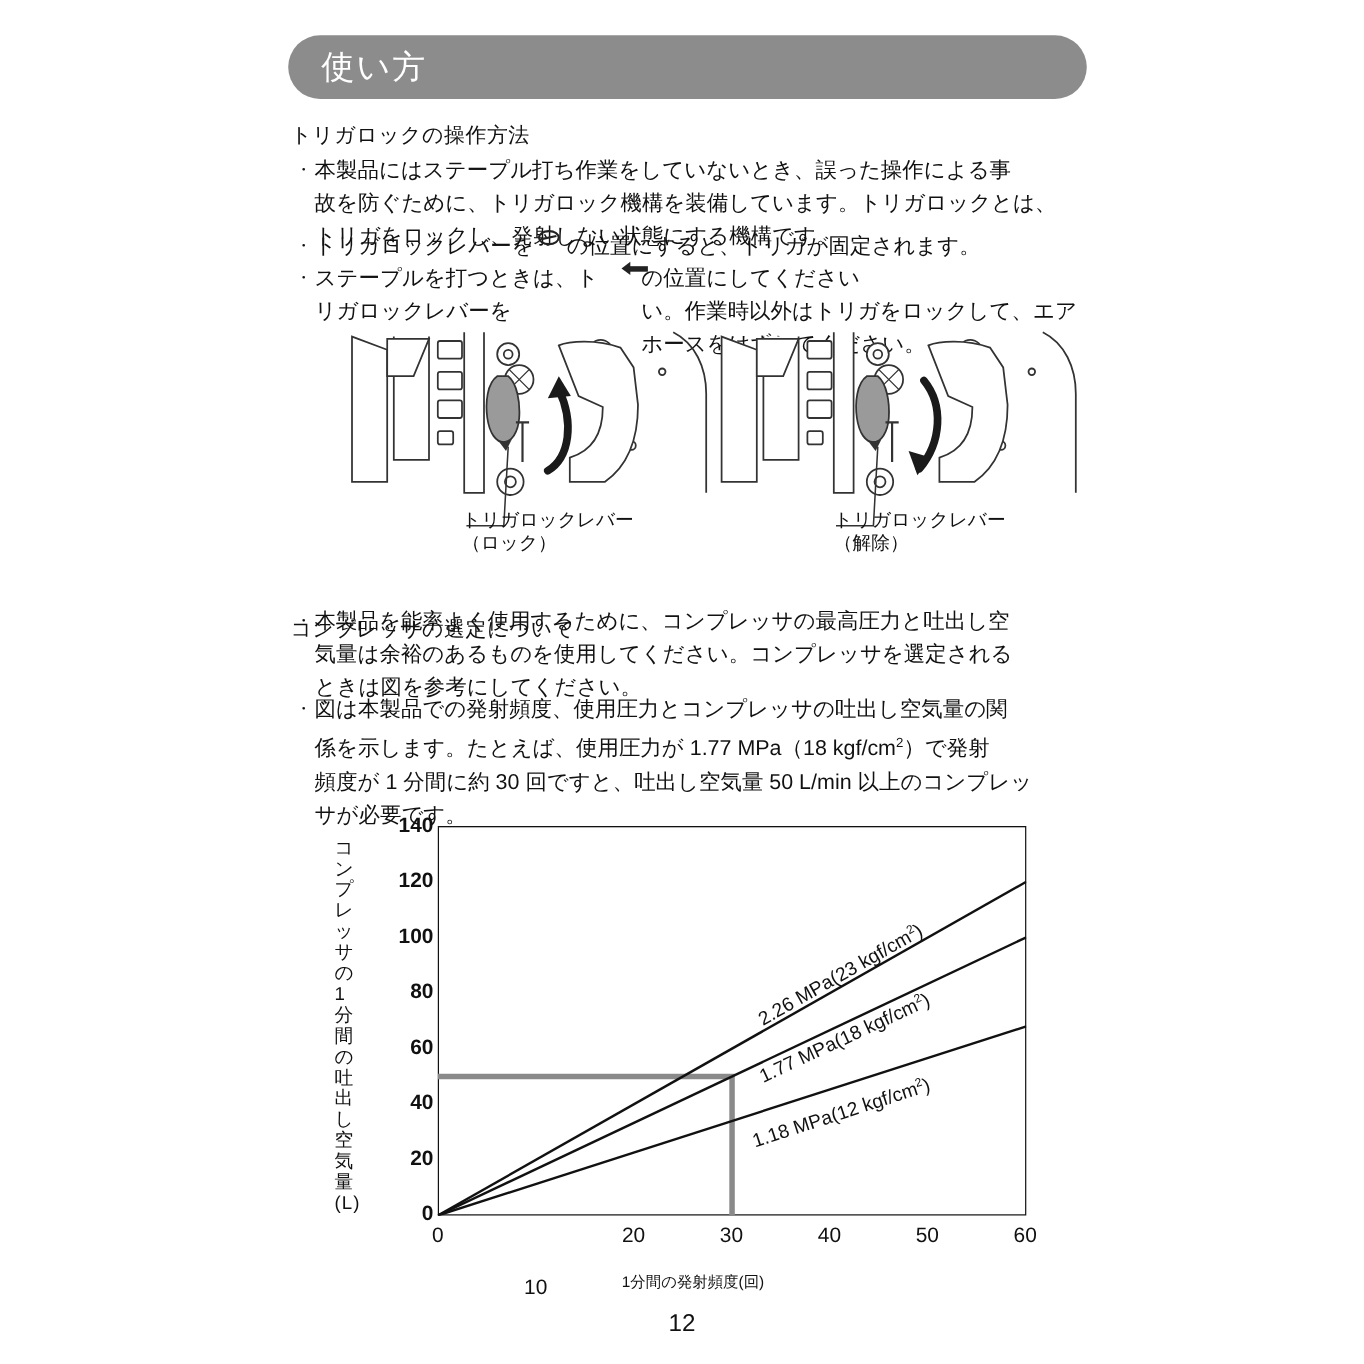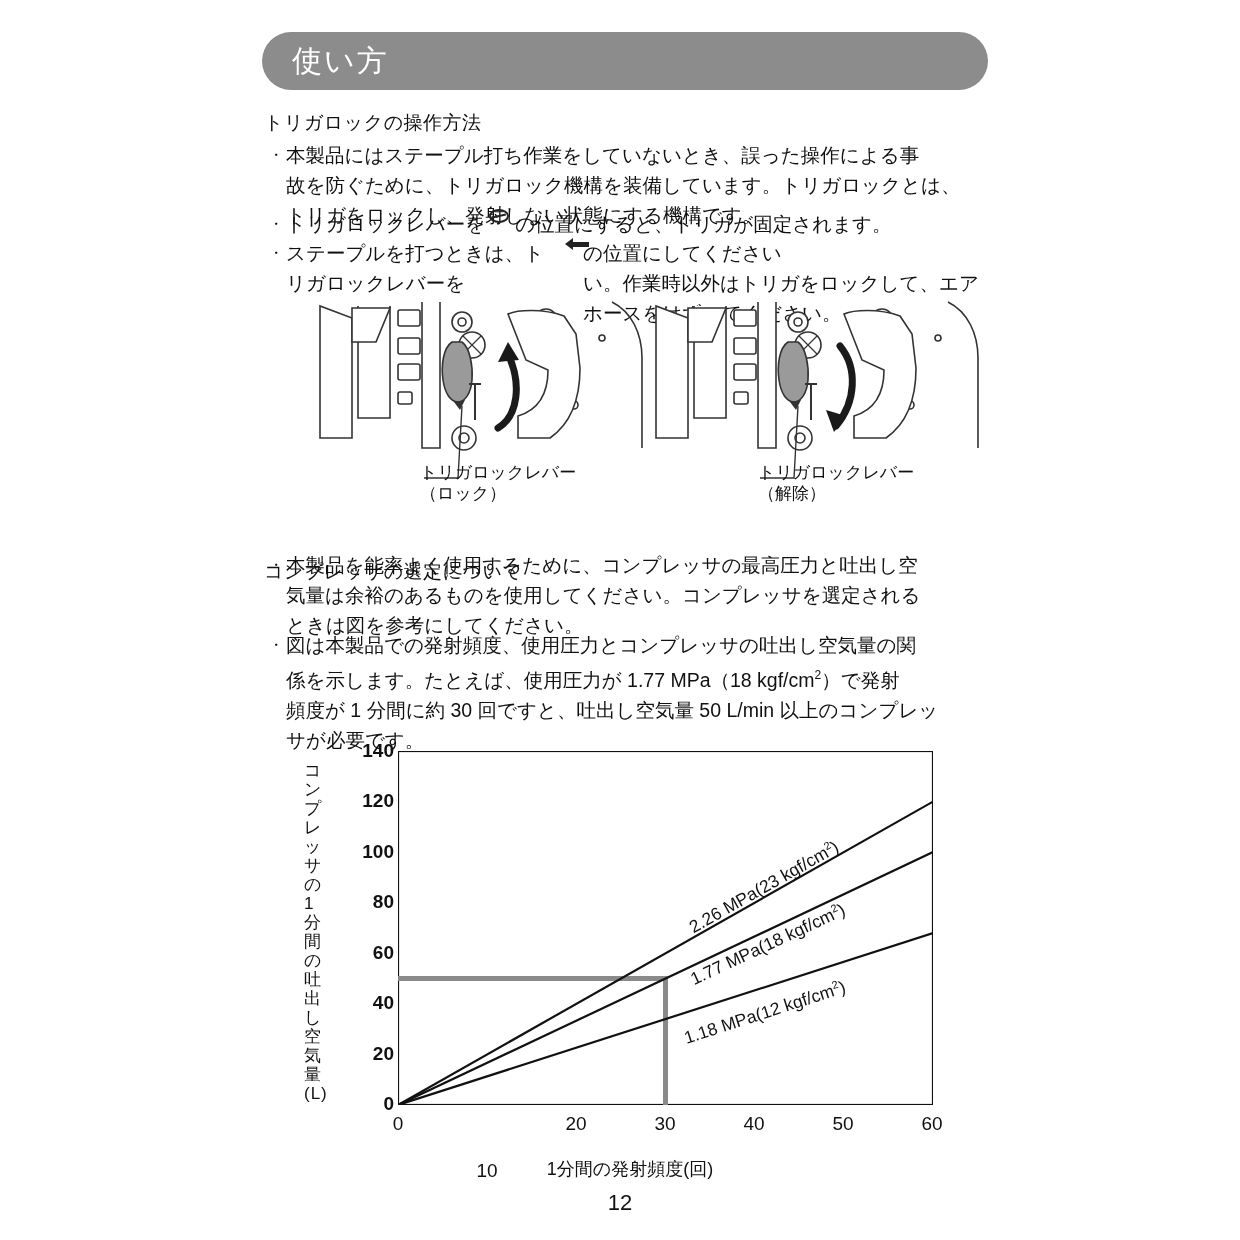--- a/index.html
+++ b/index.html
@@ -161,21 +161,21 @@
     letter-spacing: 1px;
     color: #111;
     word-break: break-all;
   }
   .x-axis-title {
     position: absolute;
     left: 0;
     top: 412px;
     width: 680px;
     text-align: center;
-    font-size: 18px;
+    font-size: 14px;
     color: #111;
   }
   .ytick {
     position: absolute;
     right: 0;
     width: 52px;
     text-align: right;
     font-size: 19px;
     color: #111;
     transform: translateY(-11px);

